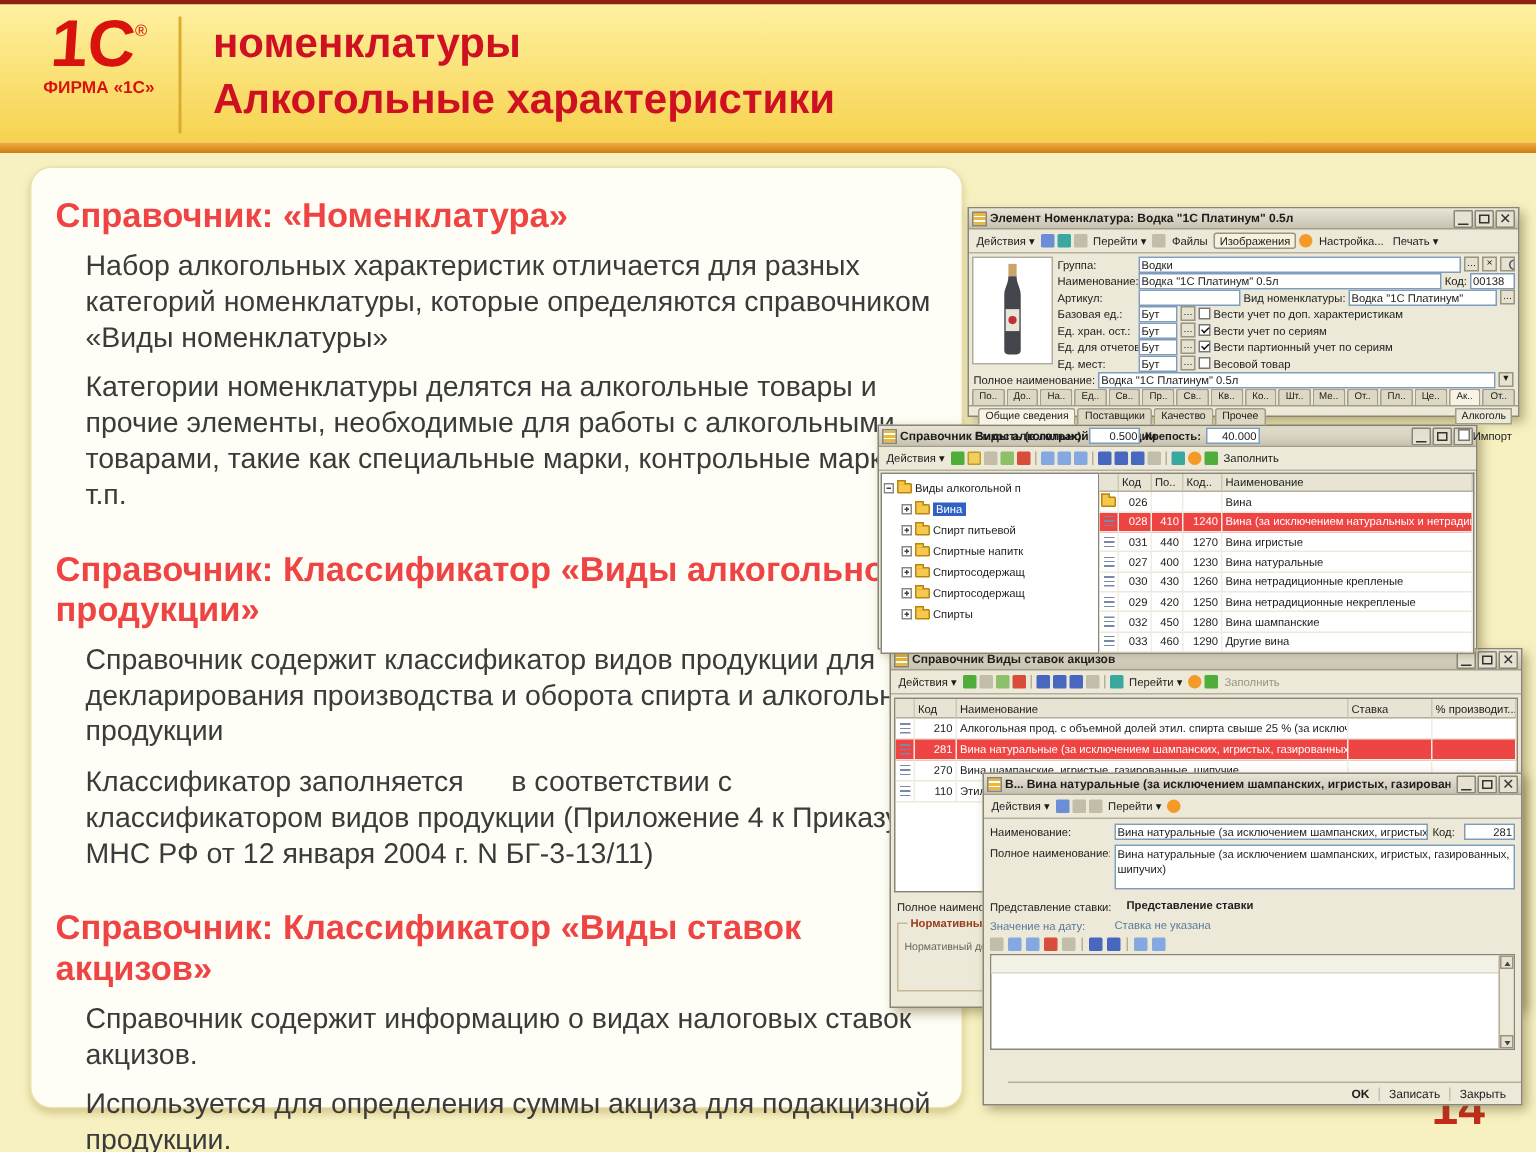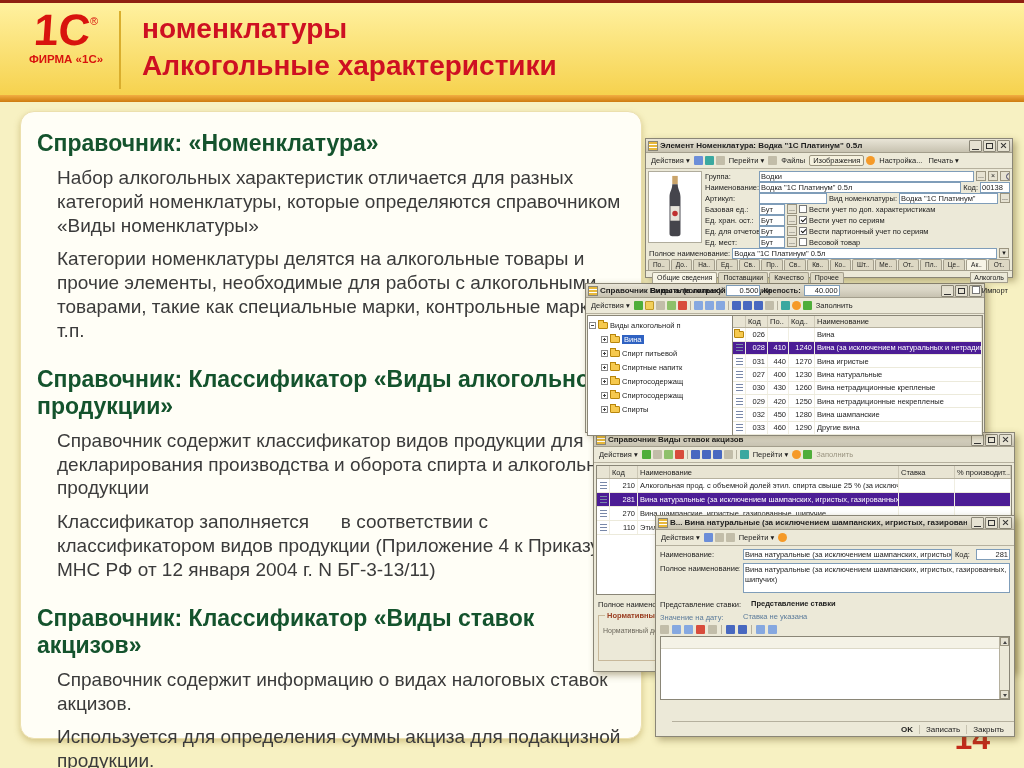--- a/index.html
+++ b/index.html
@@ -18,21 +18,21 @@
   .hdiv{position:absolute;left:119px;top:8px;width:2px;height:78px;background:#d9ae2e;}
   .title{position:absolute;left:142px;top:8px;font-size:28px;font-weight:bold;color:#ce1022;line-height:1.32;}
   .ktlogo{position:absolute;right:16px;top:18px;display:flex;align-items:center;gap:5px;}
   .ktcol{display:flex;flex-direction:column;align-items:center;}
   .ktname{font-size:38px;font-weight:bold;color:#1b5fae;letter-spacing:1px;line-height:0.95;}
   .kttag{font-size:8px;color:#e07c1a;letter-spacing:7px;font-weight:bold;margin-top:3px;white-space:nowrap;}
   
   .panel{position:absolute;left:20px;top:111px;width:622px;height:628px;background:#fffef6;
          border:1px solid #ece0ae;border-radius:14px;box-shadow:0 3px 6px rgba(150,120,30,.35);
          padding:10px 14px 0 12px;box-sizing:border-box;}
-  .sec{font-size:23px;font-weight:bold;color:#14532d;line-height:1.14;margin:8px 0 10px 4px;}
+  .sec{font-size:23px;font-weight:bold;color:#ef4444;line-height:1.14;margin:8px 0 10px 4px;}
   .sec.m2{margin-top:24px;}
   .bodytext{font-size:19px;color:#3b3b3b;line-height:1.25;margin:0 4px 10px 24px;white-space:pre-wrap;}
   .pagenum{position:absolute;right:34px;top:720px;font-size:32px;font-weight:bold;color:#c52b1a;}
   
   .win{position:absolute;background:#ece9d8;border:1px solid #8a8677;
        box-shadow:3px 3px 7px rgba(100,85,35,.45);font-size:7.5px;color:#1c1c1c;box-sizing:border-box;}
   .tbar{height:13px;display:flex;align-items:center;gap:2px;padding:0 2px;
         background:linear-gradient(#e9e5d7,#c7c2b0);border-bottom:1px solid #a39e8c;
         font-weight:bold;font-size:8px;white-space:nowrap;overflow:hidden;}
   .wicon{width:8px;height:8px;background:repeating-linear-gradient(#e8b93c 0 2px,#fff 2px 3px);
@@ -91,21 +91,21 @@
   .stab.active{background:#f7f4e6;}
   .alco{margin-left:auto;height:9px;line-height:9px;padding:0 3px;border:1px solid #a39e8c;
         background:#ece9d8;font-size:7px;}
   .w1-bot{display:flex;align-items:center;gap:3px;padding:2px 4px;}
   .blbl{font-weight:bold;white-space:nowrap;}
   .ghead{display:flex;background:#e8e4d3;border-bottom:1px solid #b5b09e;height:12px;align-items:center;font-size:7.5px;}
   .gcell{padding:0 2px;border-right:1px solid #cdc8b6;overflow:hidden;white-space:nowrap;
          height:100%;display:flex;align-items:center;box-sizing:border-box;flex:none;}
   .grow{display:flex;height:13px;align-items:center;border-bottom:1px solid #eceadb;font-size:7.5px;}
   .grow .gcell{border-right:1px solid #f0eee2;}
-  .grow.sel{background:#4c1d95;color:#fff;}
+  .grow.sel{background:#ef4444;color:#fff;}
   .num{justify-content:flex-end;}
   .cw-h{width:13px;justify-content:center;} .cw-code{width:22px;} .cw-okp{width:21px;} .cw-code2{width:26px;}
   .cw-name{flex:1 1 0;min-width:0;}
   .cw3-code{width:28px;} .cw3-rate{width:56px;} .cw3-pct{width:56px;}
   
   .w2{left:585px;top:283px;width:400px;height:150px;z-index:4;}
   .w2-body{display:flex;height:121px;margin:1px;}
   .tree{width:146px;border:1px solid #8a8677;background:#fff;padding:2px 1px;box-sizing:border-box;overflow:hidden;}
   .titem{display:flex;align-items:center;gap:2px;height:14px;font-size:7.5px;white-space:nowrap;overflow:hidden;}
   .titem.child{padding-left:12px;}

